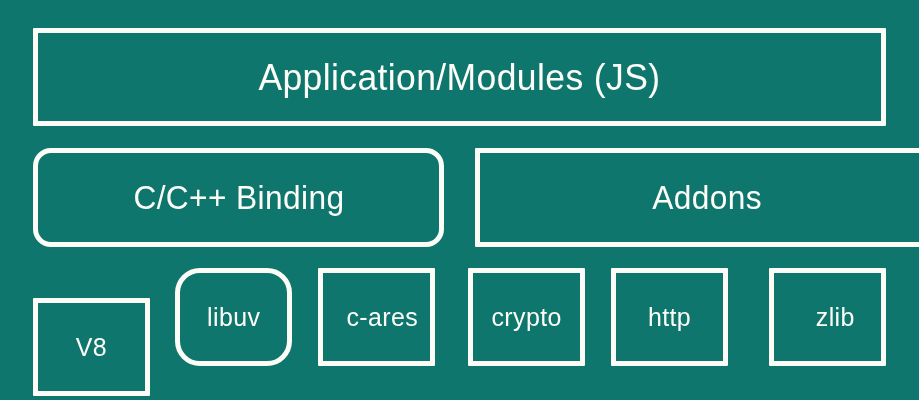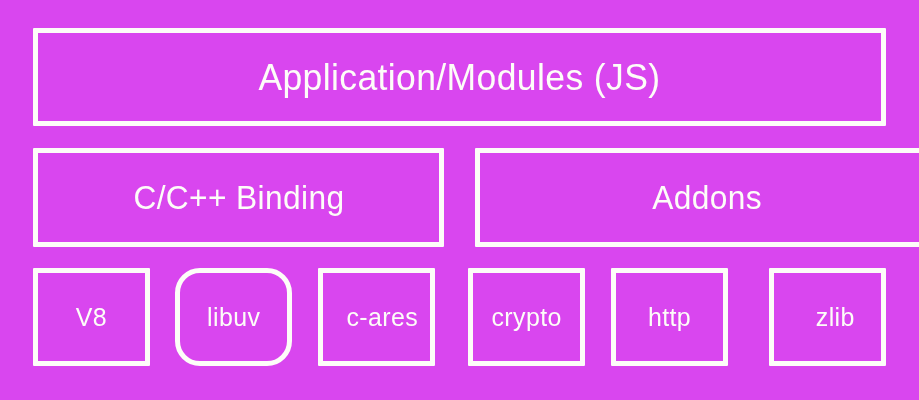--- a/index.html
+++ b/index.html
@@ -56,20 +56,21 @@
   #row-application .box-label {
     font-size: 37px;
   }
 
   
   #box-binding {
     left: 33px;
     top: 148px;
     width: 411px;
     height: 99px;
+    border-radius: 18px;
   }
   #box-addons {
     left: 475px;
     top: 148px;
     width: 464px;
     height: 99px;
   }
   #box-binding .box-label,
   #box-addons .box-label {
     font-size: 33px;
@@ -97,37 +98,37 @@
     top: 0;
     width: 919px;
     height: 400px;
     pointer-events: none;
   }
   #lib-row .lib-box { pointer-events: auto; }
 </style>
 </head>
 <body>
 
-<div id="diagram" style="background: #d946ef;">
+<div id="diagram" style="background: #0f766e;">
 
   <div class="box" id="row-application" style="border-color: rgb(253, 253, 248);">
     <span class="box-label" style="color: rgb(253, 253, 248);">Application/Modules (JS)</span>
   </div>
 
   <div class="box" id="box-binding" style="border-color: rgb(253, 253, 248);">
     <span class="box-label" style="color: rgb(253, 253, 248);">C/C++ Binding</span>
   </div>
 
   <div class="box" id="box-addons" style="border-color: rgb(253, 253, 248);">
     <span class="box-label" style="color: rgb(253, 253, 248);">Addons</span>
   </div>
 
   <div id="lib-row">
 
-    <div class="box lib-box" style="border-color: rgb(253, 253, 248);">
+    <div class="box lib-box" style="border-color: rgb(253, 253, 248); margin-top: 30px;">
       <span class="box-label" style="color: rgb(253, 253, 248);">V8</span>
     </div>
 
     <div class="box lib-box" style="border-color: rgb(253, 253, 248); border-radius: 25px;">
       <span class="box-label" style="color: rgb(253, 253, 248);">libuv</span>
     </div>
 
     <div class="box lib-box" style="border-color: rgb(253, 253, 248); padding-left: 12px;">
       <span class="box-label" style="color: rgb(253, 253, 248);">c-ares</span>
     </div>

